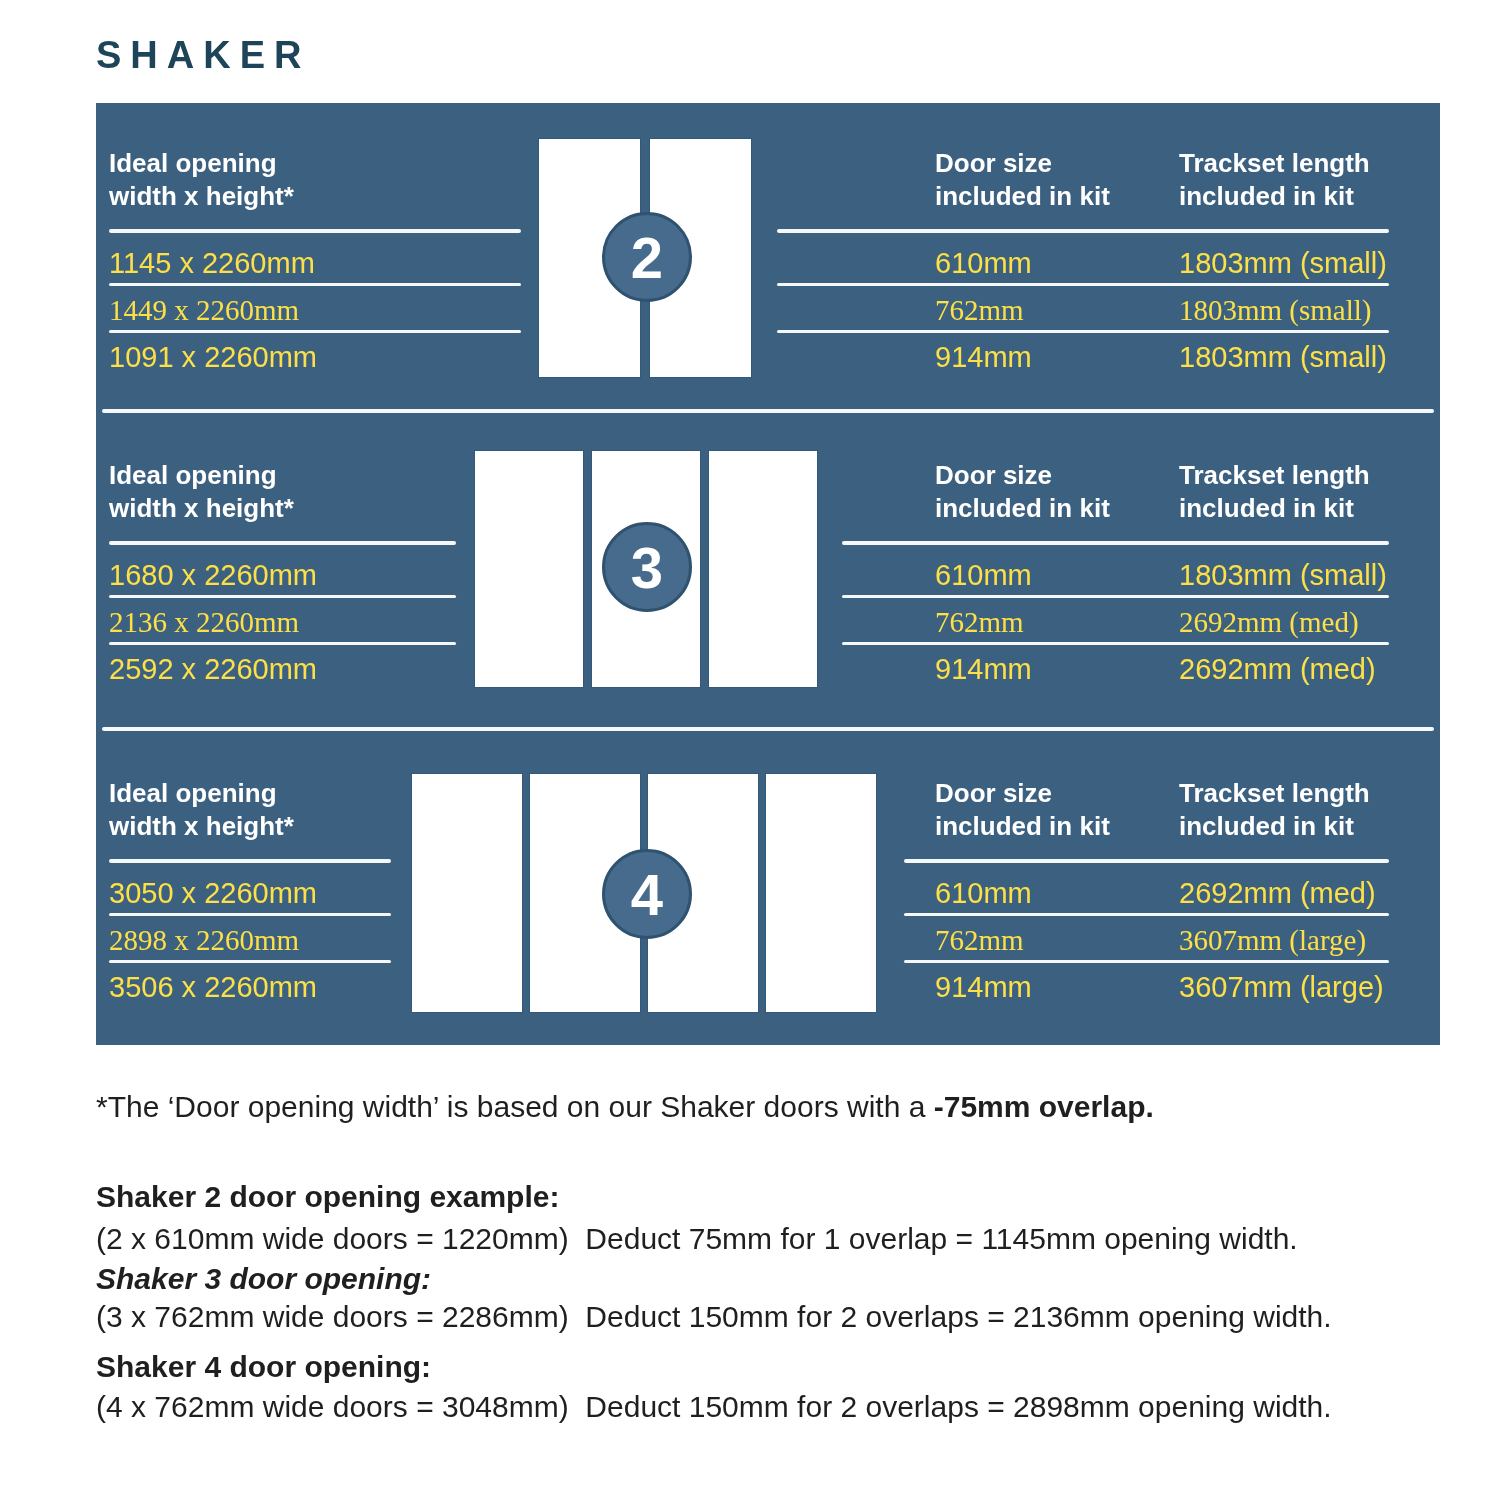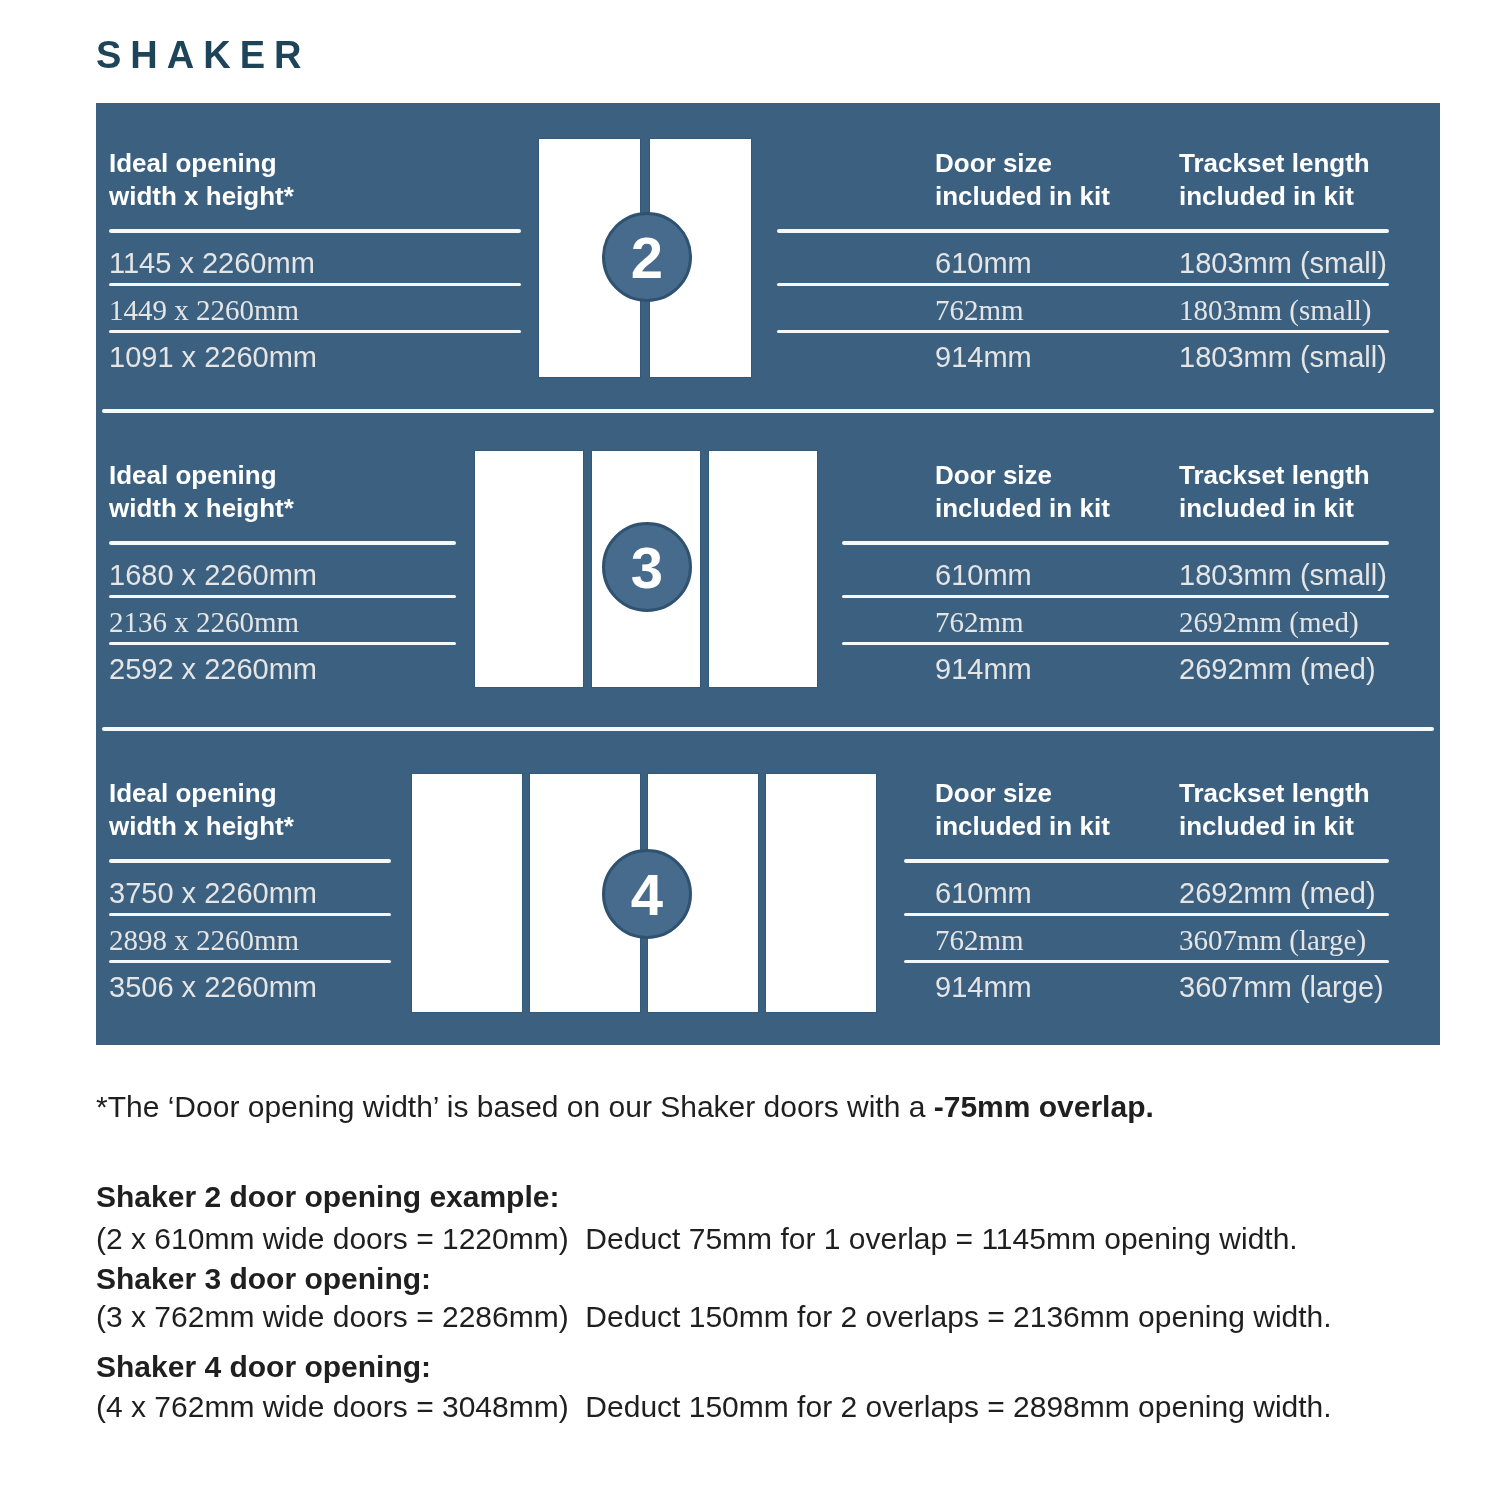--- a/index.html
+++ b/index.html
@@ -24,21 +24,21 @@
 
   
   .colh{
     position:absolute;top:44px;font-size:26px;line-height:33px;font-weight:bold;
     color:#ffffff;white-space:pre-line;
   }
   .lcol{left:13px;} .dcol{left:823px;margin-left:16px;} .tcol{left:1083px;}
 
   
   .val{
-    position:absolute;height:40px;line-height:40px;font-size:29px;color:#e5e5e5;
+    position:absolute;height:40px;line-height:40px;font-size:29px;color:#fde047;
     white-space:nowrap;
   }
   .r1{top:140px;} .r2{top:187px;font-family:Liberation Serif, serif;} .r3{top:234px;}
 
   
   .rule{position:absolute;background:#f4f8fa;border-radius:2px;}
   .hl{top:126px;height:4px;}
   .l1{top:180px;height:3px;}
   .l2{top:227px;height:3px;}
   .lline{left:13px;}
@@ -66,21 +66,21 @@
 
   
   .ft{
     position:absolute;left:96px;margin:0;color:#1f1f1f;font-size:30px;line-height:38px;
     white-space:pre-wrap;
   }
   .note{top:1088px;}
   .bold{font-weight:bold;}
   .exh{font-weight:bold;}
   .exh2{top:1178px;} .exb2{top:1220px;}
-  .exh3{top:1260px;} .exb3{top:1298px;}
+  .exh3{top:1260px;font-style:italic;} .exb3{top:1298px;}
   .exh4{top:1348px;} .exb4{top:1388px;}
 </style>
 </head>
 <body>
 
 <div class="canvas">
 
   <h1 class="title">SHAKER</h1>
 
   <div class="panel">
@@ -166,21 +166,21 @@
       <div class="colh tcol">Trackset length
 included in kit</div>
 
       <div class="rule hl lline"></div>
       <div class="rule hl rline"></div>
       <div class="rule l1 lline"></div>
       <div class="rule l1 rline"></div>
       <div class="rule l2 lline"></div>
       <div class="rule l2 rline"></div>
 
-      <div class="val r1 lcol">3750 x 2260mm</div>
+      <div class="val r1 lcol">3050 x 2260mm</div>
       <div class="val r2 lcol">2898 x 2260mm</div>
       <div class="val r3 lcol">3506 x 2260mm</div>
 
       <div class="val r1 dcol">610mm</div>
       <div class="val r2 dcol">762mm</div>
       <div class="val r3 dcol">914mm</div>
 
       <div class="val r1 tcol">2692mm (med)</div>
       <div class="val r2 tcol">3607mm (large)</div>
       <div class="val r3 tcol">3607mm (large)</div>

